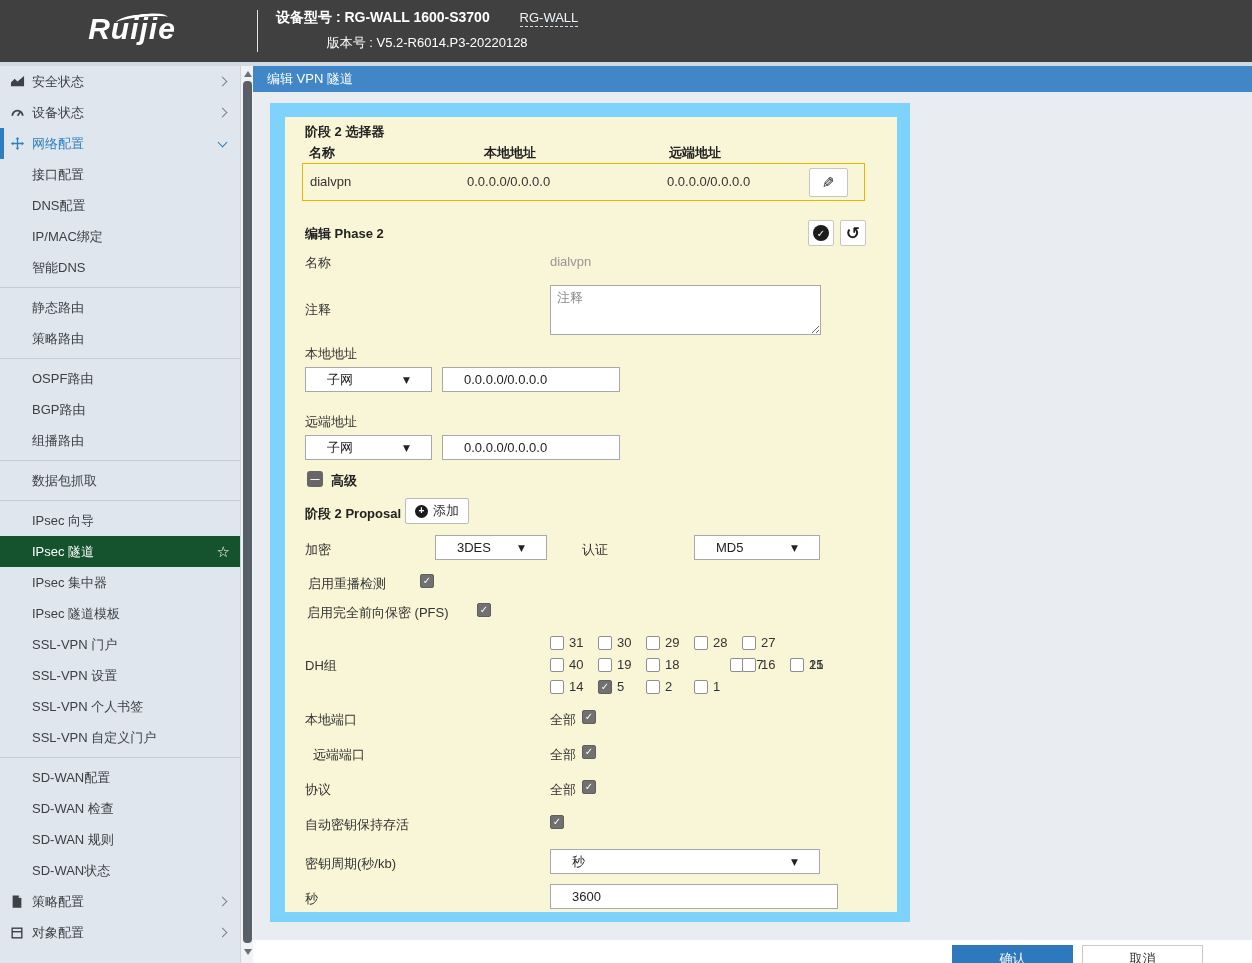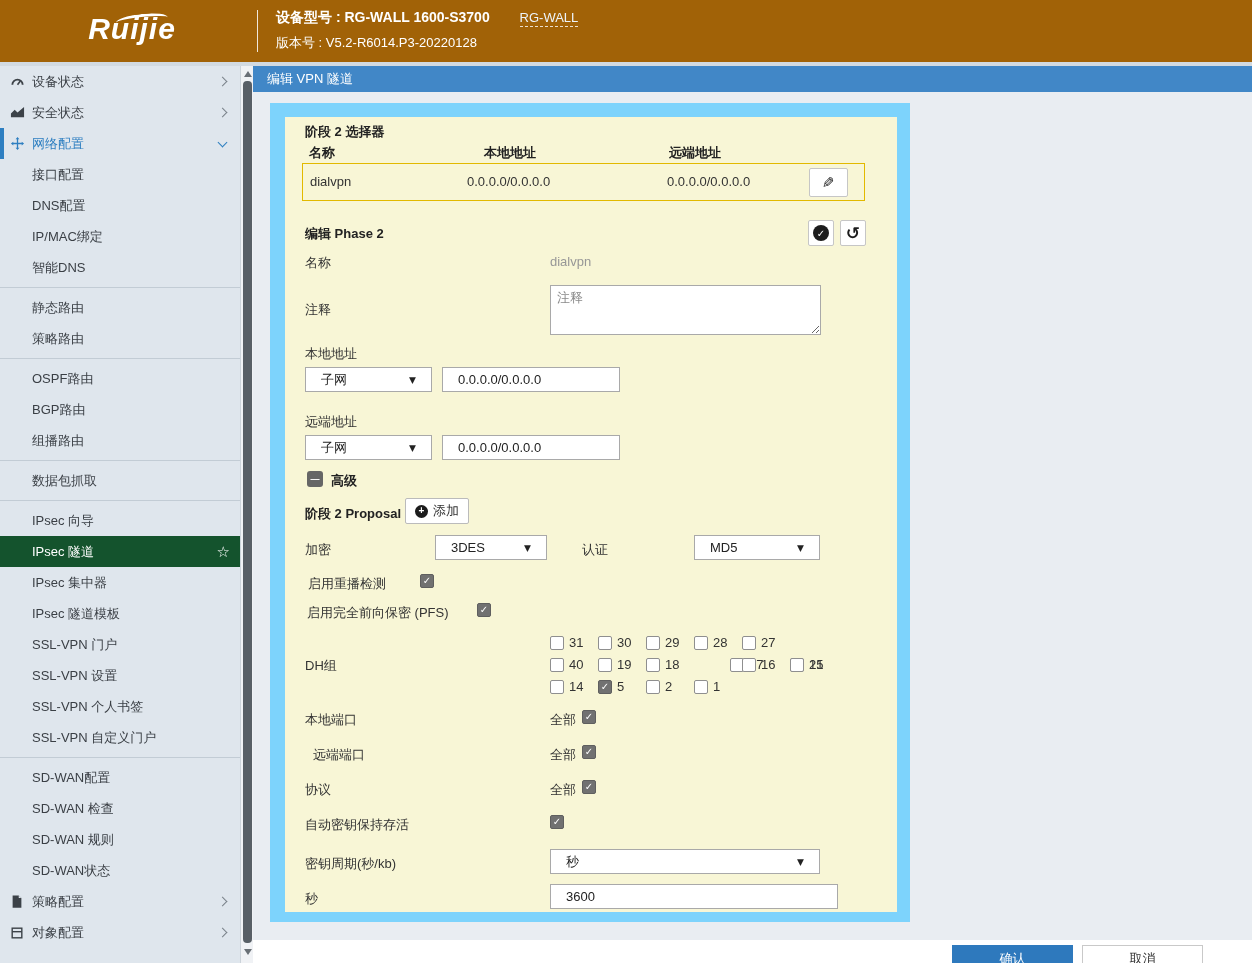--- a/index.html
+++ b/index.html
@@ -3,27 +3,27 @@
 <meta charset="utf-8">
 <style>
   * { margin:0; padding:0; box-sizing:border-box; }
   html,body { background:#fff; }
   .app {
     position:relative; width:1252px; height:963px; overflow:hidden;
     background:#e9edf2; font-family:"Liberation Sans","DejaVu Sans",sans-serif;
     font-size:13px; color:#333;
   }
   
-  .topbar { position:absolute; left:0; top:0; width:1252px; height:62px; background:#a16207; }
+  .topbar { position:absolute; left:0; top:0; width:1252px; height:62px; background:#404040; }
   .logo { position:absolute; left:52px; top:12px; width:160px; text-align:center;
           color:#fff; font-size:30px; font-weight:bold; font-style:italic; letter-spacing:1px; }
   .logo-swoosh { position:absolute; left:116px; top:14px; width:52px; height:12px;
           border-top:3px solid #fff; border-radius:50%; transform:rotate(-6deg); }
   .top-divider { position:absolute; left:257px; top:10px; width:1px; height:42px; background:rgba(255,255,255,.85); }
-  .device-info { position:absolute; left:276px; top:9px; color:#fff; }
+  .device-info { position:absolute; left:276px; top:9px; color:#fff;text-align:center; }
   .device-line1 { font-size:14px; font-weight:bold; }
   .rg-link { font-weight:normal; font-size:13px; margin-left:26px; color:#eef4fa;
              border-bottom:1px dashed rgba(255,255,255,.8); padding-bottom:1px; cursor:pointer; text-decoration:none; }
   .device-line2 { font-size:13px; margin-top:7px; font-weight:normal; }
   .gapline { position:absolute; left:0; top:62px; width:1252px; height:4px; background:#d2dae1; }
 
   
   .sidebar { position:absolute; left:0; top:66px; width:240px; height:897px;
              background:#dfe6ed; overflow:hidden; }
   .sb-row { position:relative; height:31px; display:flex; align-items:center; cursor:pointer; }
@@ -67,21 +67,21 @@
              border:1px solid #e2b900; }
   .mini-btn { background:#fff; border:1px solid #c6c6c6; border-radius:2px;
               display:inline-flex; align-items:center; justify-content:center; cursor:pointer; }
   .pencil { font-family:"DejaVu Sans",sans-serif; font-size:15px; color:#222; transform:scaleX(-1); }
   .circle-ico { width:16px; height:16px; border-radius:50%; background:#1c1c1c; color:#fff;
                 display:inline-flex; align-items:center; justify-content:center; font-size:10px; font-weight:bold; }
   .undo-ico { font-family:"DejaVu Sans",sans-serif; font-size:17px; font-weight:bold; color:#1c1c1c; line-height:1; }
 
   
   .inp, .sel { height:25px; border:1px solid #a9a9a9; background:#fff; font-size:13px;
-               color:#222; padding:0 15px; font-family:inherit; }
+               color:#222; padding:0 21px; font-family:inherit; }
   .sel { display:flex; align-items:center; justify-content:space-between; cursor:pointer; }
   .sel .arrow { font-size:9px; color:#222; font-family:"DejaVu Sans",sans-serif; margin-left:4px; }
   textarea.inp { height:50px; resize:both; padding:3px 6px; line-height:1.35; }
   textarea.inp::placeholder { color:#8a8a8a; }
 
   .cb { width:14px; height:14px; border:1px solid #8f8f8f; border-radius:2px; background:#fff;
         display:inline-flex; align-items:center; justify-content:center; cursor:pointer; flex:none; }
   .cb.checked { background:#717171; border-color:#5f5f5f; }
   .cb.checked::after { content:"✓"; color:#fff; font-size:10px; font-weight:bold;
         font-family:"DejaVu Sans",sans-serif; line-height:1; }
@@ -119,35 +119,35 @@
         <a class="rg-link">RG-WALL</a>
       </div>
       <div class="device-line2">版本号 : V5.2-R6014.P3-20220128</div>
     </div>
   </div>
   <div class="gapline"></div>
 
   <aside class="sidebar" id="sidebar">
       <div class="sb-row group">
         <span class="sb-ico">
+          <svg width="15" height="15" viewBox="0 0 16 16" fill="currentColor">
+            <path d="M1 13V9l4-4 3 3 7-6v11z"></path>
+          </svg>
+        </span>
+        <span>安全状态</span>
+        <span class="chev"></span>
+      </div>
+      <div class="sb-row group">
+        <span class="sb-ico">
           <svg width="15" height="15" viewBox="0 0 16 16" fill="none" stroke="currentColor" stroke-width="2">
             <path d="M2.5 11.5a5.5 5.5 0 1 1 11 0"></path>
             <path d="M8 11.5l3-4" stroke-width="1.6"></path>
           </svg>
         </span>
         <span>设备状态</span>
-        <span class="chev"></span>
-      </div>
-      <div class="sb-row group">
-        <span class="sb-ico">
-          <svg width="15" height="15" viewBox="0 0 16 16" fill="currentColor">
-            <path d="M1 13V9l4-4 3 3 7-6v11z"></path>
-          </svg>
-        </span>
-        <span>安全状态</span>
         <span class="chev"></span>
       </div>
       <div class="sb-row group active">
         <span class="sb-ico">
           <svg width="15" height="15" viewBox="0 0 16 16" fill="currentColor">
             <path d="M8 1l2 2.5H8.7v3.8h3.8V6L15 8l-2.5 2V8.7H8.7v3.8H10L8 15l-2-2.5h1.3V8.7H3.5V10L1 8l2.5-2v1.3h3.8V3.5H6z"></path>
           </svg>
         </span>
         <span>网络配置</span>
         <span class="chev down"></span>

